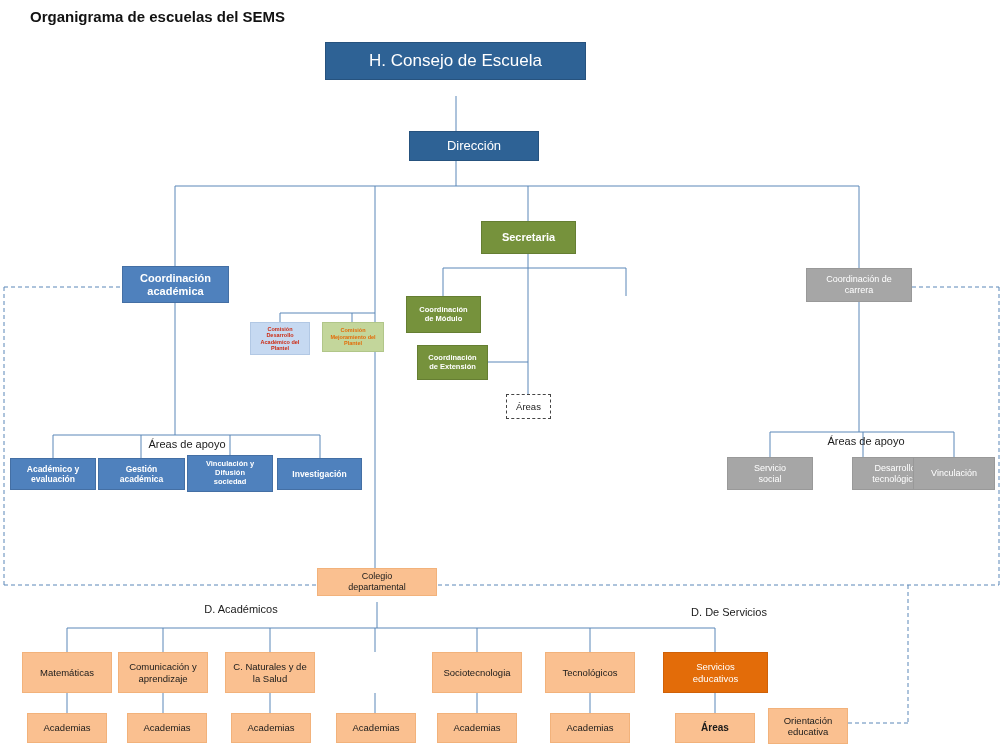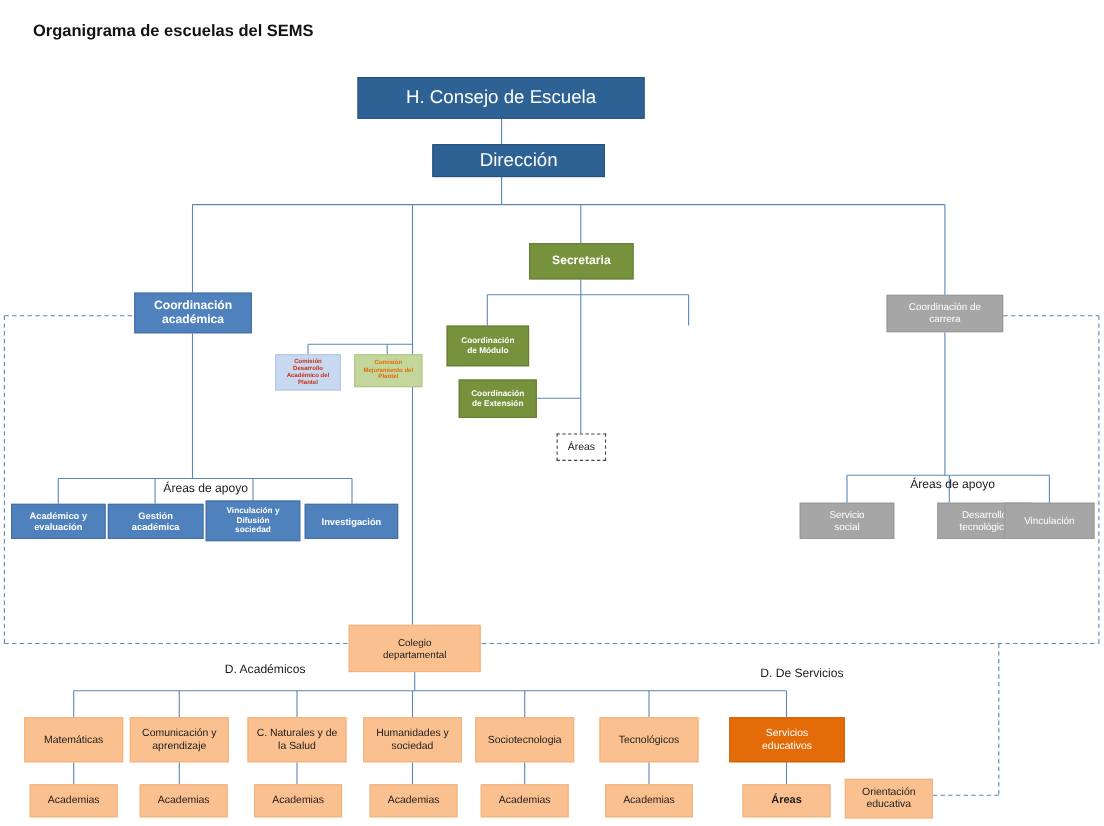--- a/index.html
+++ b/index.html
@@ -32,21 +32,21 @@
   .gray        { background: #a6a6a6; color: #ffffff; border: 1px solid #999999; }
   .peach       { background: #fac090; color: #1a1a1a; border: 1px solid #f2b27b; }
   .orange-box  { background: #e36c09; color: #ffffff; border: 1px solid #cf6108; }
   .light-blue  { background: #c6d9f1; color: #cc2a12; border: 1px solid #b2c8e4; }
   .light-green { background: #c3d69b; color: #e36c09; border: 1px solid #b1c689; }
   .dashed-box  { background: #ffffff; color: #1a1a1a; border: 1px dashed #444444; }
   .label       { background: transparent; color: #1a1a1a; z-index: 1; }
 
   .title {
     position: absolute;
-    left: 30px; top: 20px;
+    left: 30px; top: 8px;
     font-size: 15px;
     font-weight: bold;
     color: #121212;
     z-index: 1;
   }
   .bold { font-weight: bold; }
 </style>
 </head>
 <body>
 
@@ -107,23 +107,23 @@
     <line class="solid" x1="163" y1="693" x2="163" y2="713"></line>
     <line class="solid" x1="270" y1="693" x2="270" y2="713"></line>
     <line class="solid" x1="375" y1="693" x2="375" y2="713"></line>
     <line class="solid" x1="477" y1="693" x2="477" y2="713"></line>
     <line class="solid" x1="590" y1="693" x2="590" y2="713"></line>
     <line class="solid" x1="715" y1="693" x2="715" y2="713"></line>
   </svg>
 
   <div class="title">Organigrama de escuelas del SEMS</div>
 
-  <div class="node dark-blue" style="left:325px; top:70px; width:261px; height:38px; font-size:17px;">H. Consejo de Escuela</div>
+  <div class="node dark-blue" style="left:325px; top:42px; width:261px; height:38px; font-size:17px;">H. Consejo de Escuela</div>
 
-  <div class="node dark-blue" style="left:393px; top:131px; width:157px; height:30px; font-size:17px;">Dirección</div>
+  <div class="node dark-blue" style="left:409px; top:131px; width:130px; height:30px; font-size:13px;">Dirección</div>
 
   <div class="node green bold" style="left:481px; top:221px; width:95px; height:33px; font-size:11px;">Secretaria</div>
 
   <div class="node blue bold" style="left:122px; top:266px; width:107px; height:37px; font-size:11px; padding:0 10px;">Coordinación académica</div>
 
   <div class="node gray" style="left:806px; top:268px; width:106px; height:34px; font-size:9px; padding:0 12px;">Coordinación de carrera</div>
 
   <div class="node green bold" style="left:406px; top:296px; width:75px; height:37px; font-size:7.5px; padding:0 8px;">Coordinación de Módulo</div>
 
 
@@ -146,33 +146,32 @@
   <div class="node blue bold" style="left:277px; top:458px; width:85px; height:32px; font-size:8.5px;">Investigación</div>
 
   <div class="node label" style="left:816px; top:434px; width:100px; height:15px; font-size:11px;">Áreas de apoyo</div>
 
   <div class="node gray" style="left:727px; top:457px; width:86px; height:33px; font-size:9px; padding:0 22px;">Servicio social</div>
 
   <div class="node gray" style="left:852px; top:457px; width:86px; height:33px; font-size:9px; padding:0 12px;">Desarrollo tecnológico</div>
 
   <div class="node gray" style="left:913px; top:457px; width:82px; height:33px; font-size:9px;">Vinculación</div>
 
-  <div class="node peach" style="left:317px; top:568px; width:120px; height:43px; font-size:9px; padding:0 22px;">Colegio departamental</div>
+  <div class="node peach" style="left:317px; top:568px; width:120px; height:28px; font-size:9px; padding:0 22px;">Colegio departamental</div>
 
   <div class="node label" style="left:191px; top:602px; width:100px; height:15px; font-size:11px;">D. Académicos</div>
 
   <div class="node label" style="left:679px; top:605px; width:100px; height:15px; font-size:11px;">D. De Servicios</div>
 
   <div class="node peach" style="left:22px; top:652px; width:90px; height:41px; font-size:9.5px;">Matemáticas</div>
 
   <div class="node peach" style="left:118px; top:652px; width:90px; height:41px; font-size:9.5px; padding:0 4px;">Comunicación y aprendizaje</div>
 
   <div class="node peach" style="left:225px; top:652px; width:90px; height:41px; font-size:9.5px; padding:0 6px;">C. Naturales y de la Salud</div>
 
-  <div class="node peach" style="left:330px; top:652px; width:90px; height:41px; font-size:9.5px; padding:0 8px;">Humanidades y sociedad</div>
 
   <div class="node peach" style="left:432px; top:652px; width:90px; height:41px; font-size:9.5px;">Sociotecnologia</div>
 
   <div class="node peach" style="left:545px; top:652px; width:90px; height:41px; font-size:9.5px;">Tecnológicos</div>
 
   <div class="node orange-box" style="left:663px; top:652px; width:105px; height:41px; font-size:9.5px; padding:0 26px;">Servicios educativos</div>
 
   <div class="node peach" style="left:27px; top:713px; width:80px; height:30px; font-size:9.5px;">Academias</div>
 
   <div class="node peach" style="left:127px; top:713px; width:80px; height:30px; font-size:9.5px;">Academias</div>

